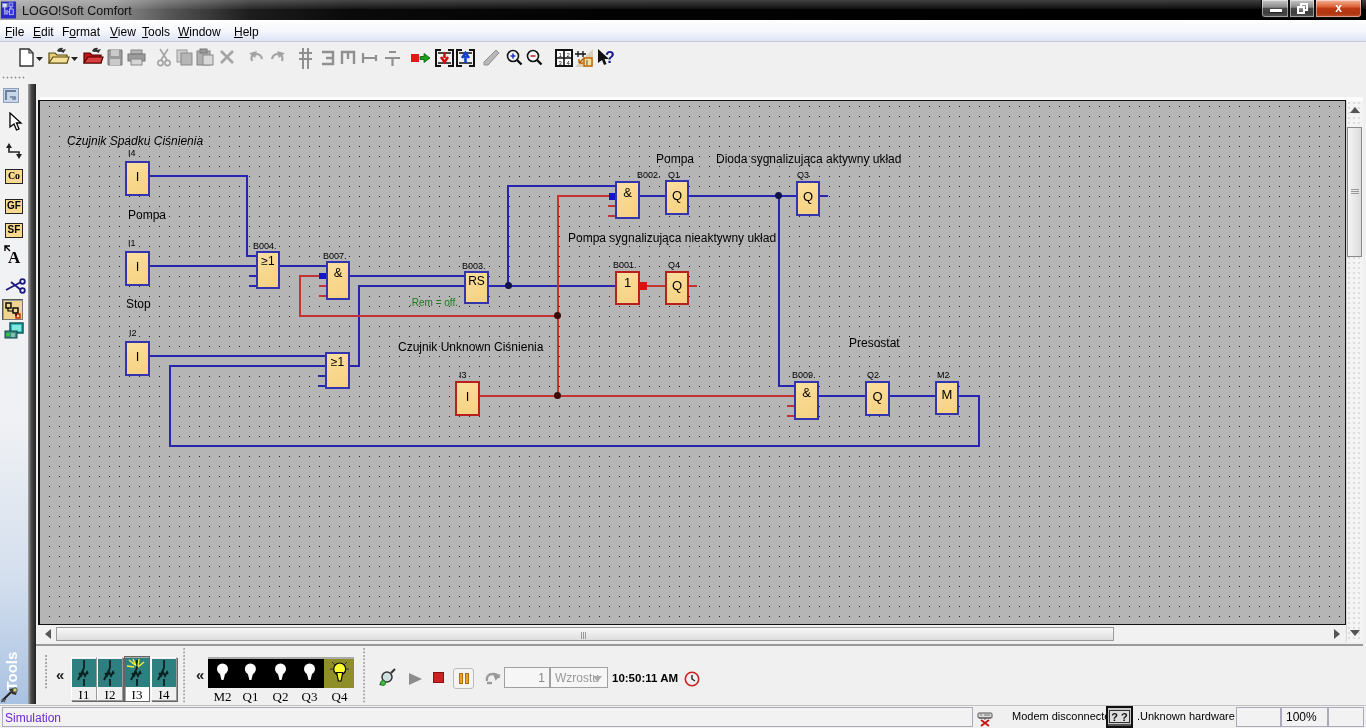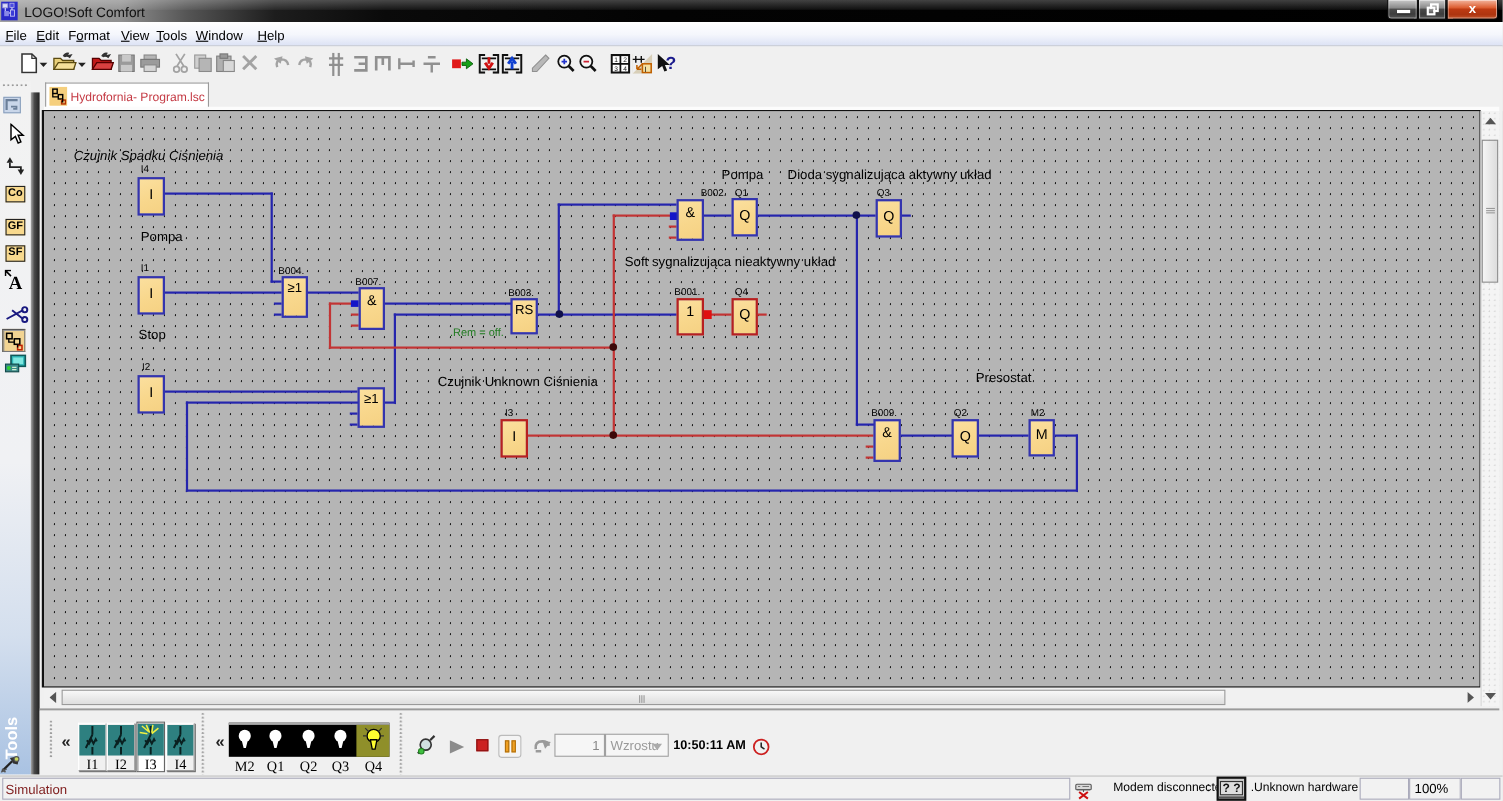--- a/index.html
+++ b/index.html
@@ -243,32 +243,20 @@
       <rect x="9" y="9" width="8" height="8" fill="#f3dfa0" stroke="#c06000" stroke-width="1.4"></rect>
       <path d="M4 14 L9 9 M4 14 L4 10 M4 14 L8 14" stroke="#c06000" stroke-width="1.4" fill="none"></path>
       <text x="11" y="16" font-size="7" fill="#111" font-family="Liberation Sans">I</text>
     </svg>
     <svg class="tbi" style="left:596px;top:5px;" width="21" height="20">
       <path d="M2 1 L2 15 L6 12 L8 17 L10.5 16 L8.5 11 L13 11 Z" fill="#111"></path>
       <text x="9" y="15" font-size="16" font-weight="bold" fill="#1a1a8c" font-family="Liberation Sans">?</text>
     </svg>
   </div>
 
-  <div id="tabrow">
-    <div id="tab">
-      <svg id="tabicon" viewBox="0 0 16 17">
-        <rect x="0" y="0" width="16" height="17" fill="#f5cf7d"></rect>
-        <rect x="3" y="2" width="4" height="4" fill="none" stroke="#000" stroke-width="1.3"></rect>
-        <rect x="8" y="7" width="4" height="4" fill="none" stroke="#000" stroke-width="1.3"></rect>
-        <rect x="11" y="12" width="3.5" height="3.5" fill="none" stroke="#b33000" stroke-width="1.3"></rect>
-        <path d="M3 6 L3 9 L8 9 M12 11 L12 13.5 L11 13.5" stroke="#000" stroke-width="1.2" fill="none"></path>
-      </svg>
-      <span id="tabtext">Hydrofornia- Program.lsc</span>
-    </div>
-  </div>
   <div id="whitestrip"></div>
 
   <div id="sidebar">
     <div id="sidegrip"></div>
     <div id="toolstext">Tools</div>
     <svg class="abs" style="left:1px;top:613px;" width="18" height="16">
       <path d="M1 14 L10 5" stroke="#222" stroke-width="2"></path>
       <path d="M8 2 L13 1 L16 4 L15 8 L11 7 Z" fill="#333"></path>
       <circle cx="14" cy="3" r="2.2" fill="#c8d860" stroke="#555"></circle>
       <path d="M1 12 L4 15 M0 15 L5 12" stroke="#555" stroke-width="1.4"></path>
@@ -284,21 +272,21 @@
     </div>
     <svg class="abs" style="left:8px;top:112px;" width="15" height="20">
       <path d="M2 1 L2 15 L6 12 L8.5 18 L11 17 L8.5 11 L13 11 Z" fill="#fff" stroke="#000" stroke-width="1.3"></path>
     </svg>
     <svg class="abs" style="left:5px;top:142px;" width="19" height="17">
       <path d="M4 6 L4 10 L14 10 L14 13" stroke="#222" stroke-width="1.6" fill="none"></path>
       <path d="M4 6 L1.5 6 M4 6 L6.5 6 M4 6 L4 3" stroke="#222" stroke-width="0"></path>
       <path d="M1 6 L4 1 L7 6 Z" fill="#222"></path>
       <path d="M11 12 L17 12 L14 17 Z" fill="#222"></path>
     </svg>
-    <div class="sbtn" style="top:169px;">Co</div>
+    <div class="sbtn" style="top:169px;font-family:Liberation Serif, serif;">Co</div>
     <div class="sbtn" style="top:199px;">GF</div>
     <div class="sbtn" style="top:223px;">SF</div>
     <div class="abs" style="left:4px;top:245px;width:22px;height:20px;">
       <svg width="22" height="20">
         <path d="M1 6 L1 1 L6 1 M1 1 L6 6" stroke="#000" stroke-width="1.4" fill="none"></path>
         <text x="4" y="18" font-size="17" font-weight="bold" font-family="Liberation Serif" fill="#000">A</text>
       </svg>
     </div>
     <svg class="abs" style="left:5px;top:278px;" width="22" height="16">
       <g stroke="#1a1a80" stroke-width="1.8" fill="none">
@@ -446,23 +434,23 @@
     <span class="lbl" style="left:628px;top:159px;">Q4</span>
     <span class="lbl" style="left:752px;top:269px;">B009.</span>
     <span class="lbl" style="left:827px;top:269px;">Q2</span>
     <span class="lbl" style="left:897px;top:269px;">M2</span>
 
     <span class="ctext" style="left:27px;top:33px;font-style:italic;">Czujnik Spadku Ciśnienia</span>
     <span class="ctext" style="left:88px;top:107px;">Pompa</span>
     <span class="ctext" style="left:86px;top:196px;">Stop</span>
     <span class="ctext" style="left:616px;top:51px;">Pompa</span>
     <span class="ctext" style="left:676px;top:51px;">Dioda sygnalizująca aktywny układ</span>
-    <span class="ctext" style="left:528px;top:130px;">Soft sygnalizująca nieaktywny układ</span>
+    <span class="ctext" style="left:528px;top:130px;">Pompa sygnalizująca nieaktywny układ</span>
     <span class="ctext" style="left:358px;top:239px;">Czujnik Unknown Ciśnienia</span>
-    <span class="ctext" style="left:847px;top:235px;">Presostat</span>
+    <span class="ctext" style="left:809px;top:235px;">Presostat</span>
     <span class="ctext" style="left:369px;top:196px;color:#1f7a1f;font-size:10px;">.Rem = off.</span>
   </div>
 
   <div id="vscroll"></div>
   <svg class="abs" style="left:1350px;top:107px;" width="10" height="7">
       <path d="M0 6 L5 0 L10 6 Z" fill="#555"></path>
     </svg>
   <svg class="abs" style="left:1350px;top:630px;" width="10" height="7">
       <path d="M0 0 L10 0 L5 6 Z" fill="#555"></path>
     </svg>
@@ -583,21 +571,21 @@
     </div>
     <span class="abs" style="left:576px;top:26px;font-size:11.5px;font-weight:bold;color:#000;">10:50:11 AM</span>
     <svg class="abs" style="left:648px;top:25px;" width="16" height="16">
       <circle cx="8" cy="8" r="6.7" fill="none" stroke="#cc2020" stroke-width="1.6"></circle>
       <path d="M8 4 L8 8 L11 10" stroke="#222" stroke-width="1.4" fill="none"></path>
     </svg>
   </div>
 
   <div id="statusbar">
     <div class="scell" style="left:2px; width:971px;"></div>
-    <span class="stext" style="left:5px; top:5px; color:#7f1d1d; font-size:12px;">Simulation</span>
+    <span class="stext" style="left:5px; top:5px; color:#6d28d9; font-size:12px;">Simulation</span>
     <svg class="abs" style="left:977px;top:4px;" width="17" height="17">
       <rect x="1" y="3" width="14" height="5" rx="1" fill="#d8d8d8" stroke="#555"></rect>
       <path d="M3 5 L5 5 M7 5 L13 5" stroke="#777" stroke-width="1"></path>
       <path d="M2 8 L14 8 M8 8 L8 10" stroke="#555" stroke-width="1"></path>
       <path d="M4 10 L12 16 M12 10 L4 16" stroke="#cc1111" stroke-width="1.8"></path>
     </svg>
     <span class="stext" style="left:996px; top:4px;margin-left:16px;">Modem disconnected</span>
     <span class="stext" style="left:1097px; top:4px;">:</span>
     <div class="abs" style="left:1106px;top:0px;width:27px;height:22px;background:#c8c8c8;border:2px solid #111;">
       <div class="abs" style="left:1px;top:2px;width:21px;height:13px;background:#ddd;border:1px solid #333;text-align:center;font-size:11px;font-weight:bold;color:#111;line-height:12px;">? ?</div>

